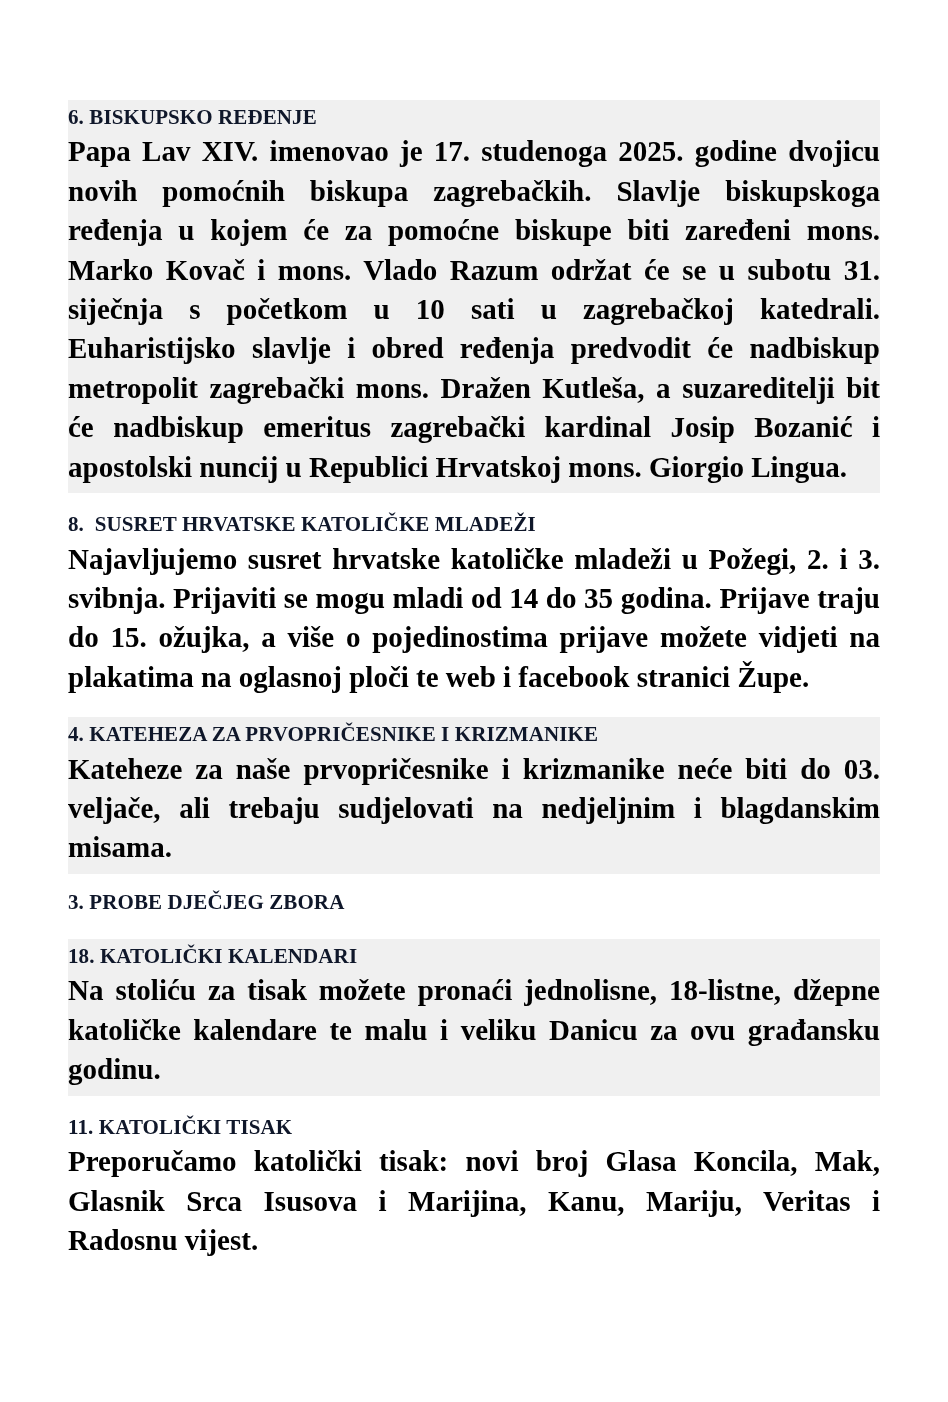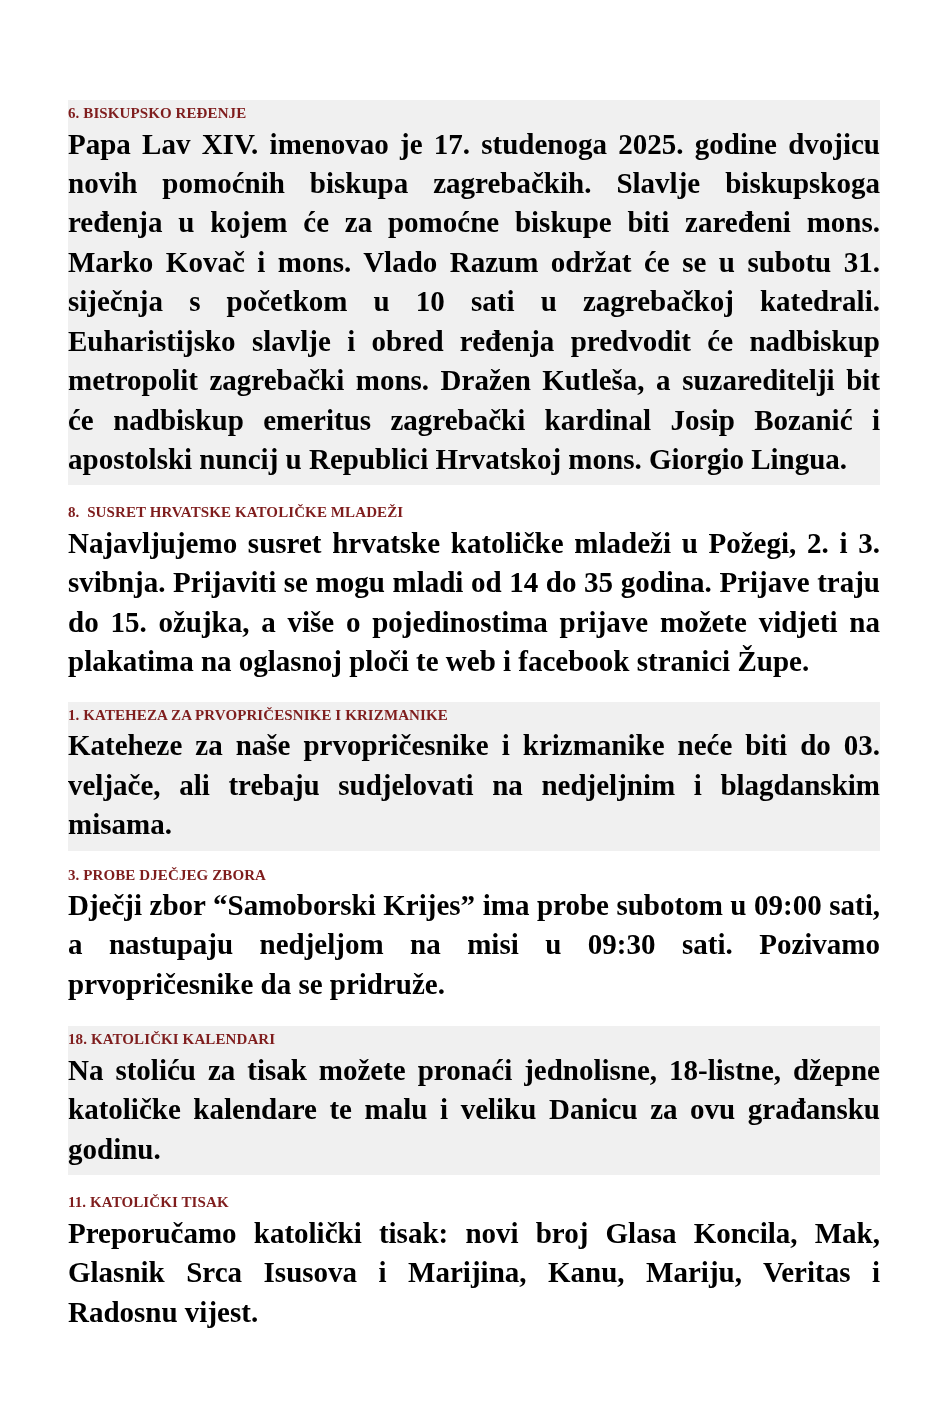--- a/index.html
+++ b/index.html
@@ -28,23 +28,23 @@
   .section {
     margin-bottom: 0;
   }
   .section.shaded {
     background: #f0f0f0;
   }
   .section-inner {
     padding: 4px 0 6px 0;
   }
   .heading {
-    color: #7f1d1d;
+    color: #0f172a;
     font-weight: bold;
-    font-size: 15px;
+    font-size: 21px;
     line-height: 1.30;
     letter-spacing: 0.1px;
     margin: 0 0 1px 0;
     white-space: pre;
   }
   .body-text {
     font-weight: bold;
     font-size: 29px;
     line-height: 1.36;
     margin: 0;
@@ -75,31 +75,30 @@
       <div class="section-inner">
         <p class="heading">8.  SUSRET HRVATSKE KATOLIČKE MLADEŽI</p>
         <p class="body-text">Najavljujemo susret hrvatske katoličke mladeži u Požegi, 2. i 3. svibnja. Prijaviti se mogu mladi od 14 do 35 godina. Prijave traju do 15. ožujka, a više o pojedinostima prijave možete vidjeti na plakatima na oglasnoj ploči te web i facebook stranici Župe.</p>
       </div>
     </div>
 
     <div class="gap-md"></div>
 
     <div class="section shaded">
       <div class="section-inner">
-        <p class="heading">1. KATEHEZA ZA PRVOPRIČESNIKE I KRIZMANIKE</p>
+        <p class="heading">4. KATEHEZA ZA PRVOPRIČESNIKE I KRIZMANIKE</p>
         <p class="body-text">Kateheze za naše prvopričesnike i krizmanike neće biti do 03. veljače, ali trebaju sudjelovati na nedjeljnim i blagdanskim misama.</p>
       </div>
     </div>
 
     <div class="gap-sm"></div>
 
     <div class="section">
       <div class="section-inner">
         <p class="heading">3. PROBE DJEČJEG ZBORA</p>
-        <p class="body-text">Dječji zbor “Samoborski Krijes” ima probe subotom u 09:00 sati, a nastupaju nedjeljom na misi u 09:30 sati. Pozivamo prvopričesnike da se pridruže.</p>
       </div>
     </div>
 
     <div class="gap-lg"></div>
 
     <div class="section shaded">
       <div class="section-inner">
         <p class="heading">18. KATOLIČKI KALENDARI</p>
         <p class="body-text">Na stoliću za tisak možete pronaći jednolisne, 18-listne, džepne katoličke kalendare te malu i veliku Danicu za ovu građansku godinu.</p>
       </div>

